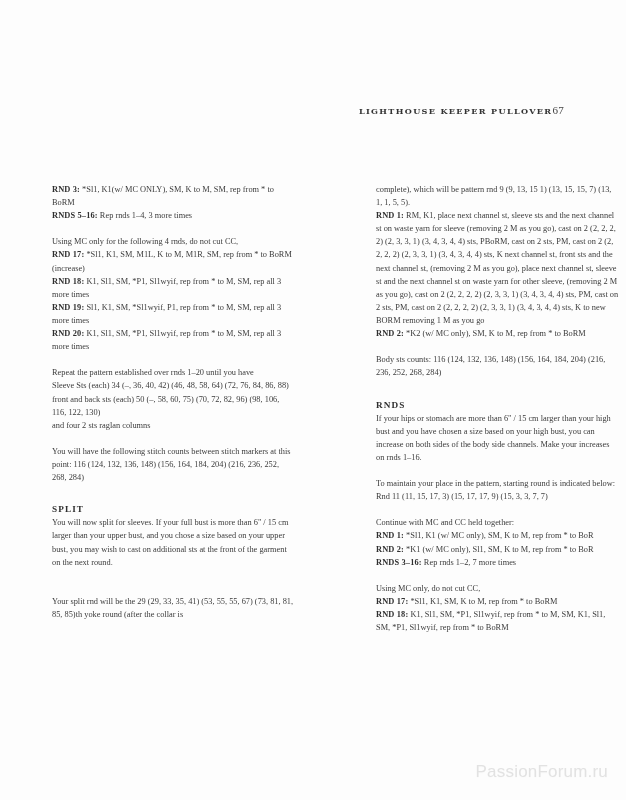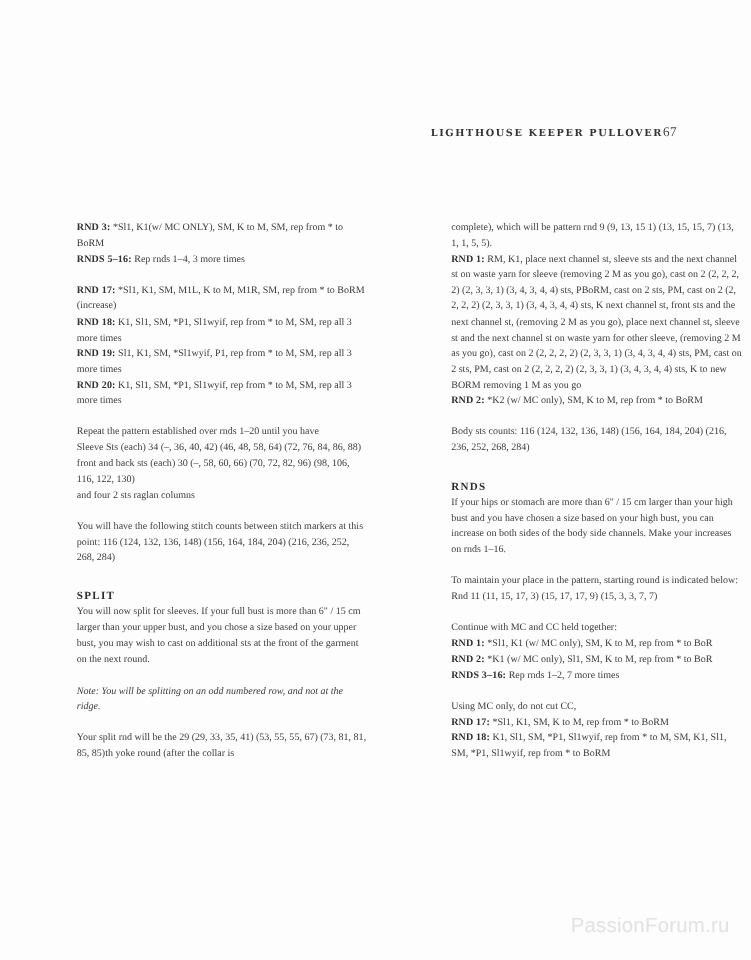--- a/index.html
+++ b/index.html
@@ -58,21 +58,21 @@
   }
   .col {
     position: absolute;
     top: 0;
     width: 243px;
     font-size: 8.35px;
     line-height: 13.1px;
     text-align: left;
     color: #3b3b3b;
   }
-  .col-left  { left: 64px; }
+  .col-left  { left: 52px; }
   .col-right { left: 343px; margin-left: 33px; }
 
   p.blk {
     margin: 0;
   }
   p.blk + p.blk {
     margin-top: 0;
   }
   .gap {
     height: 13.1px;
@@ -130,50 +130,50 @@
 
     <div class="col col-left">
 
       <p class="blk"><span class="rnd">RND 3:</span><span> *Sl1, K1(w/ MC ONLY), SM, K to M, SM, rep from * to BoRM</span></p>
 
 
       <p class="blk"><span class="rnd">RNDS 5–16:</span><span> Rep rnds 1–4, 3 more times</span></p>
 
       <div class="gap"></div>
 
+      <p class="blk">Using MC only for the following 4 rnds, do not cut CC,</p>
 
       <p class="blk"><span class="rnd">RND 17:</span><span> *Sl1, K1, SM, M1L, K to M, M1R, SM, rep from * to BoRM (increase)</span></p>
 
       <p class="blk"><span class="rnd">RND 18:</span><span> K1, Sl1, SM, *P1, Sl1wyif, rep from * to M, SM, rep all 3 more times</span></p>
 
       <p class="blk"><span class="rnd">RND 19:</span><span> Sl1, K1, SM, *Sl1wyif, P1, rep from * to M, SM, rep all 3 more times</span></p>
 
       <p class="blk"><span class="rnd">RND 20:</span><span> K1, Sl1, SM, *P1, Sl1wyif, rep from * to M, SM, rep all 3 more times</span></p>
 
       <div class="gap"></div>
 
       <p class="blk">Repeat the pattern established over rnds 1–20 until you have</p>
       <p class="blk">Sleeve Sts (each) 34 (–, 36, 40, 42) (46, 48, 58, 64) (72, 76, 84, 86, 88)</p>
-      <p class="blk">front and back sts (each) 30 (–, 58, 60, 66) (70, 72, 82, 96) (98, 106, 116, 122, 130)</p>
+      <p class="blk">front and back sts (each) 50 (–, 58, 60, 75) (70, 72, 82, 96) (98, 106, 116, 122, 130)</p>
       <p class="blk">and four 2 sts raglan columns</p>
 
       <div class="gap"></div>
 
       <p class="blk">You will have the following stitch counts between stitch markers at this point: 116 (124, 132, 136, 148) (156, 164, 184, 204) (216, 236, 252, 268, 284)</p>
 
       <div class="gap"></div>
       <div class="gap-sm"></div>
 
       <p class="sect">SPLIT</p>
 
       <p class="blk">You will now split for sleeves. If your full bust is more than 6" / 15 cm larger than your upper bust, and you chose a size based on your upper bust, you may wish to cast on additional sts at the front of the garment on the next round.</p>
 
       <div class="gap"></div>
 
-      <p class="blk ital">Note: You will be splitting on an odd numbered row, and not  at the ridge.</p>
 
       <div class="gap"></div>
 
       <p class="blk">Your split rnd will be the 29 (29, 33, 35, 41) (53, 55, 55, 67) (73, 81, 81, 85, 85)th yoke round (after the collar is</p>
     </div>
 
     <div class="col col-right">
 
       <p class="blk">complete), which will be pattern rnd 9 (9, 13, 15 1) (13, 15, 15, 7) (13, 1, 1,  5, 5).</p>
 

